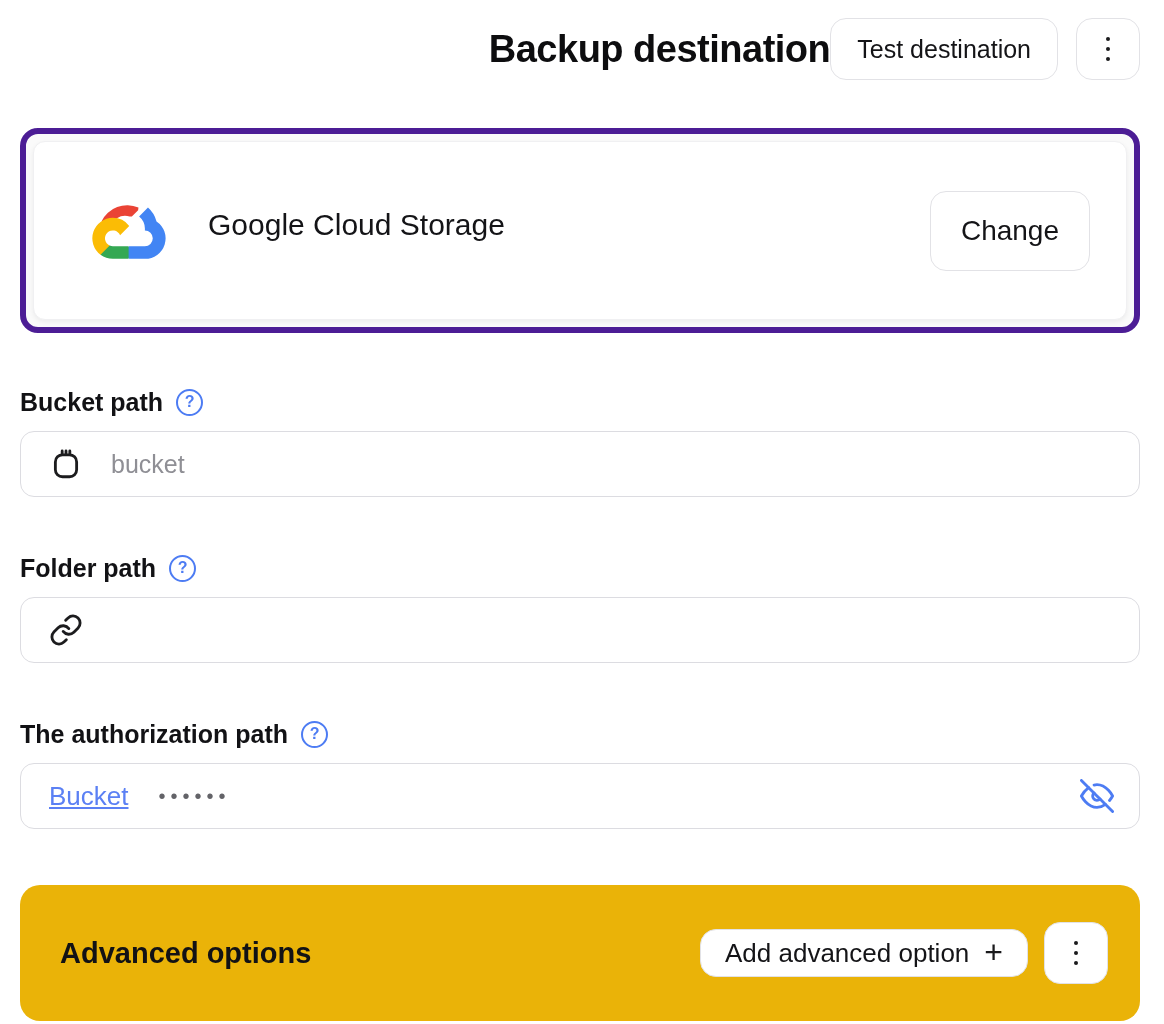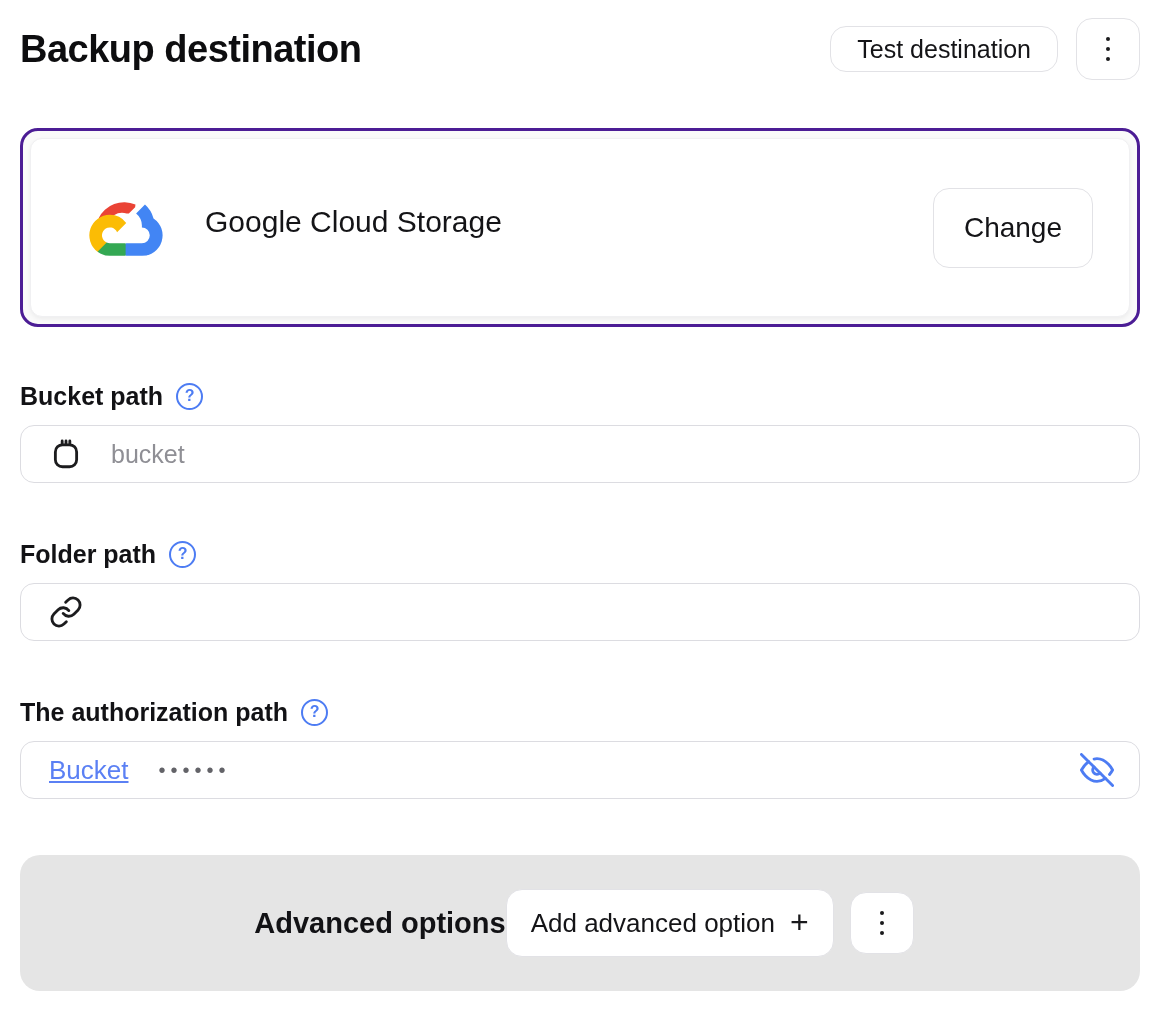--- a/index.html
+++ b/index.html
@@ -1,67 +1,67 @@
 <!DOCTYPE html>
 <html><head>
 <meta charset="utf-8">
 <style>
   * { margin:0; padding:0; box-sizing:border-box; }
   html,body { width:1164px; height:1024px; background:#ffffff; overflow:hidden;
     font-family:"Liberation Sans","DejaVu Sans",sans-serif; color:#141417; }
   .page { padding:18px 24px 0 20px; }
 
   
-  .header { display:flex; justify-content:space-between; align-items:center; height:62px; margin-bottom:48px; }
+  .header { display:flex; justify-content:flex-end; align-items:center; height:62px; margin-bottom:48px; }
   .page-title { font-size:38px; font-weight:700; letter-spacing:-0.5px; color:#0d0d0f; }
   .header-actions { display:flex; gap:18px; align-items:center; }
   .btn { background:#fff; border:1px solid #e2e2e6; border-radius:16px; cursor:pointer;
     font-family:inherit; color:#141417; display:flex; align-items:center; justify-content:center; }
-  .btn-test { height:46px; padding:0 26px; font-size:25px; font-weight:500; }
+  .btn-test { height:62px; padding:0 26px; font-size:25px; font-weight:500; }
   .btn-icon { width:64px; height:62px; }
   .kebab { display:flex; flex-direction:column; gap:6px; align-items:center; }
   .kebab i { width:4px; height:4px; border-radius:50%; background:#1a1a1c; display:block; }
 
   
-  .dest-outer { background:#fafafa; border:3px solid #4c1d95; border-radius:18px; padding:7px; margin-bottom:54px; }
+  .dest-outer { background:#fafafa; border:6px solid #4c1d95; border-radius:18px; padding:7px; margin-bottom:54px; }
   .dest-inner { background:#fff; border:1px solid #f0f0f2; border-radius:12px;
     box-shadow:0 2px 5px rgba(0,0,0,0.06); height:179px; display:flex; align-items:center; padding:0 36px 0 56px; }
   .gcs-logo { width:78px; height:78px; flex:0 0 auto; }
   .dest-text { flex:1; margin-left:40px; }
   .dest-title { font-size:30px; font-weight:500; color:#141417; margin-bottom:12px; }
   .dest-desc { font-size:26px; color:#9b9ba2; }
   .btn-change { height:80px; padding:0 30px; font-size:28px; font-weight:500; }
 
   
   .field { margin-bottom:56px; }
   .label-row { display:flex; align-items:center; gap:13px; margin-bottom:14px; height:30px; }
   .field-label { font-size:25px; font-weight:600; color:#121215; }
   .help-icon { width:27px; height:27px; border:2px solid #4d7cf3; border-radius:50%;
     color:#4d7cf3; font-size:16px; font-weight:700; display:flex; align-items:center;
     justify-content:center; cursor:pointer; user-select:none; }
-  .input-wrap { height:58px; background:#fff; border:1px solid #dcdce1; border-radius:14px;
+  .input-wrap { height:66px; background:#fff; border:1px solid #dcdce1; border-radius:14px;
     display:flex; align-items:center; padding:0 22px 0 28px;justify-content:space-between; }
   .input-icon { width:34px; height:34px; flex:0 0 auto; display:flex; }
   .input-wrap input { border:none; outline:none; flex:1; font-size:25px; color:#1a1a1c;
     margin-left:28px; font-family:inherit; background:transparent; }
   .input-wrap input::placeholder { color:#8f8f95; opacity:1; }
   .auth-field { margin-bottom:50px; }
   .auth-wrap { padding-left:28px; }
   .authid-link { font-size:26px; color:#5b80f4; text-decoration:underline; cursor:pointer; }
   .masked { margin-left:30px; font-size:20px; letter-spacing:5px; color:#636368; }
   .spacer { flex:1; }
   .eye-btn { background:none; border:none; cursor:pointer; width:40px; height:40px; display:flex;
     align-items:center; justify-content:center; }
 
   
-  .advanced { background:#e5e5e5; border-radius:20px; height:136px; display:flex;
-    align-items:center; justify-content:center; padding:0 32px 0 40px; margin-top:56px; }
+  .advanced { background:#eab308; border-radius:20px; height:136px; display:flex;
+    align-items:center; justify-content:space-between; padding:0 32px 0 40px; margin-top:56px; }
   .advanced-title { font-size:29px; font-weight:700; color:#121215; }
   .adv-actions { display:flex; gap:16px; align-items:center; }
-  .btn-add { height:68px; padding:0 24px; font-size:26px; font-weight:500; gap:15px; }
+  .btn-add { height:48px; padding:0 24px; font-size:26px; font-weight:500; gap:15px; }
   .plus-glyph { font-size:32px; font-weight:300; line-height:1; color:#1a1a1c; margin-top:-3px; }
   svg { display:block; }
 </style>
 </head>
 <body>
 
 <div class="page">
 
   <div class="header">
     <h1 class="page-title">Backup destination</h1>

